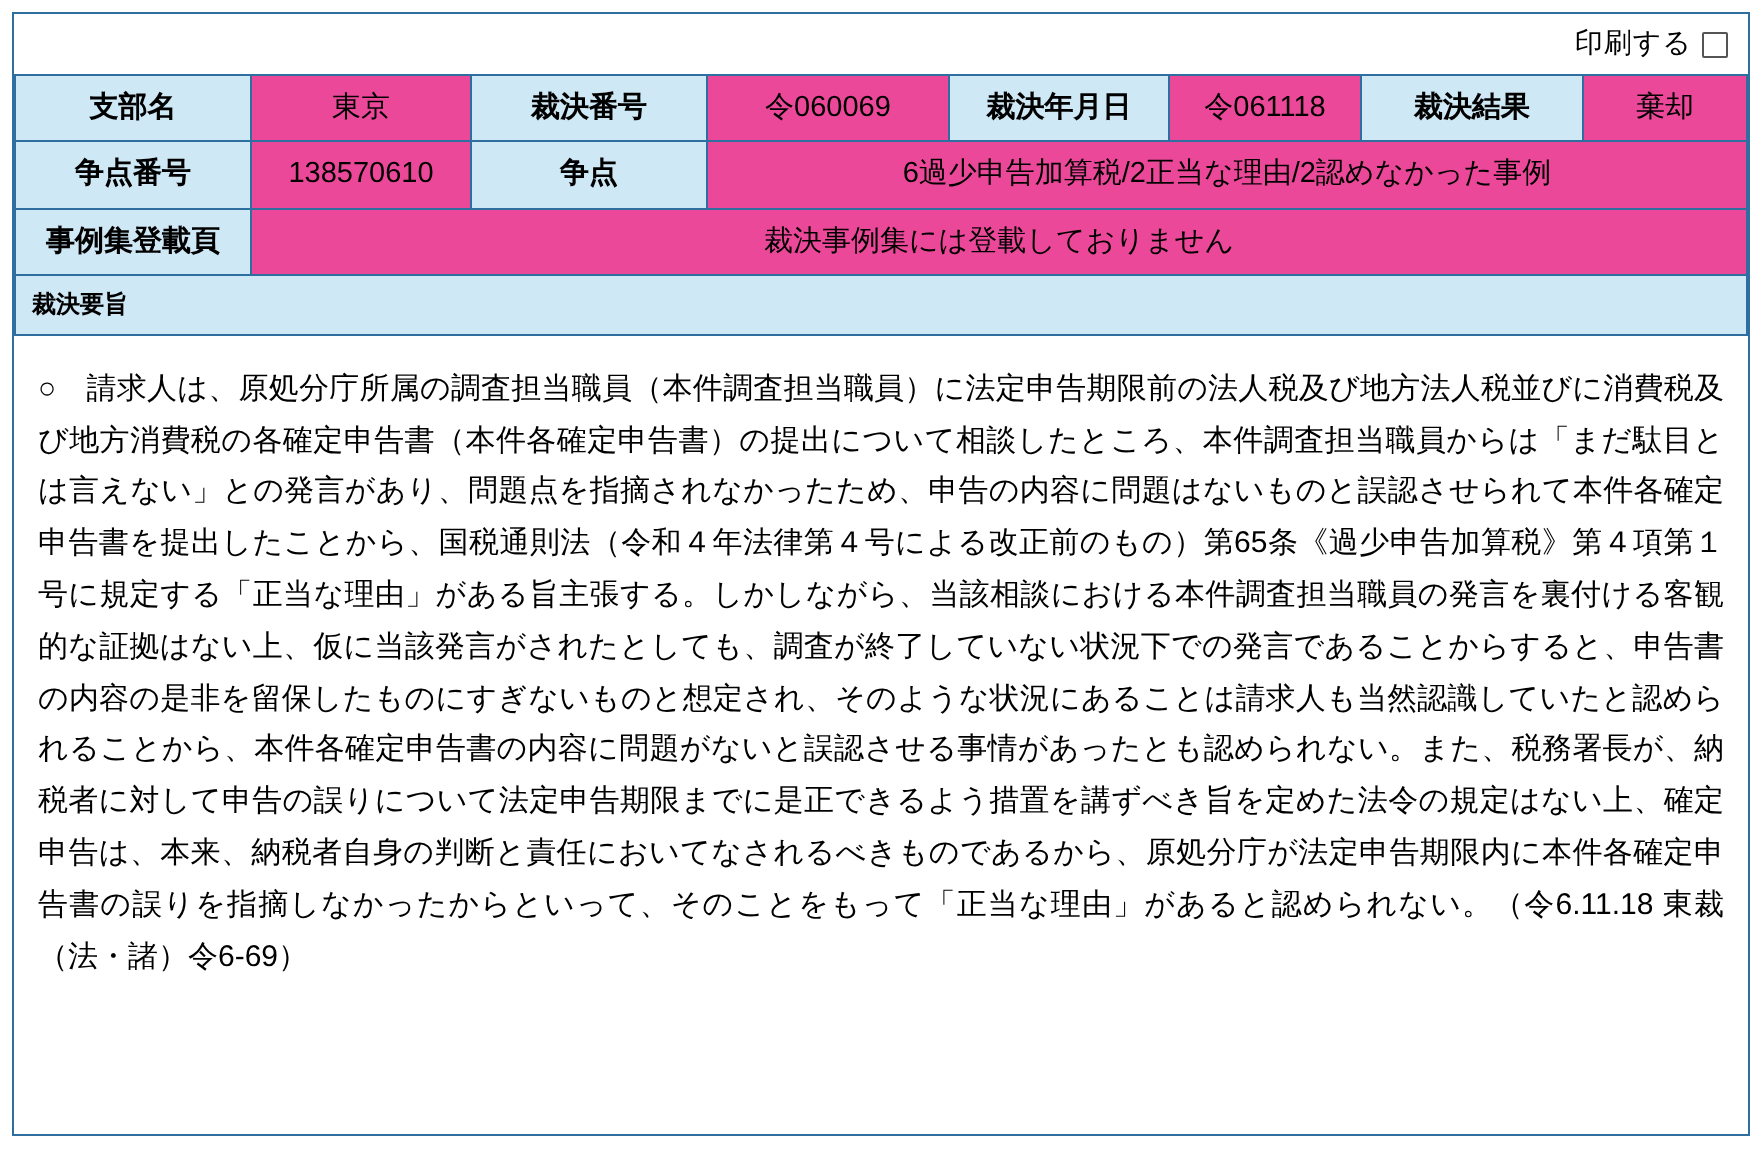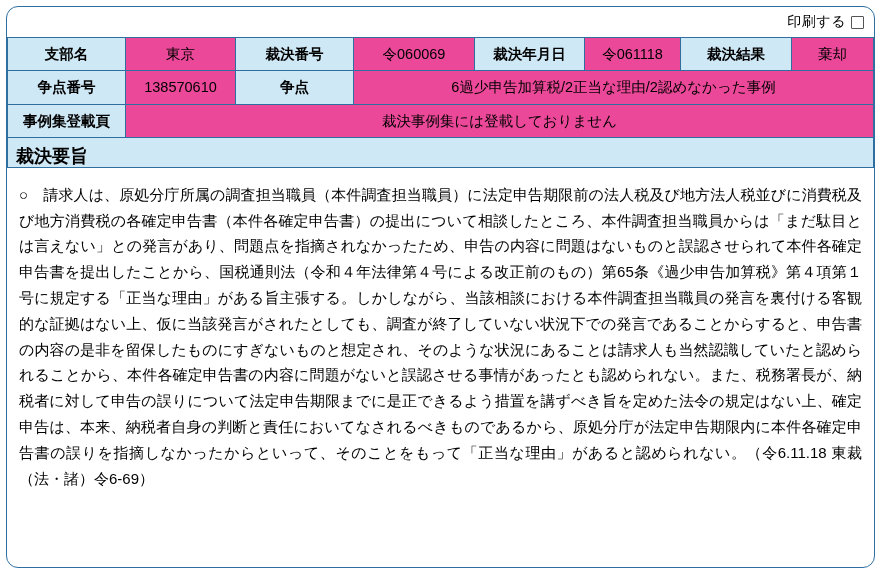--- a/index.html
+++ b/index.html
@@ -22,21 +22,21 @@
     box-sizing: border-box;
   }
   .frame {
     position: absolute;
     left: 6px;
     top: 6px;
     width: 869px;
     height: 562px;
     box-sizing: border-box;
     border: 1px solid #2f6fa0;
-    border-radius: 12px;
+    border-radius: 0;
     background: #ffffff;
     overflow: hidden;
   }
   
   .print-row {
     height: 30px;
     display: flex;
     align-items: center;
     justify-content: flex-end;
     padding-right: 10px;
@@ -80,21 +80,21 @@
   }
   td.val {
     background: #ec4899;
   }
   .band {
     background: #cfe8f5;
     font-weight: bold;
     border: 1px solid #2f6fa0;
     border-top: none;
     padding: 6px 8px;
-    font-size: 18px;
+    font-size: 12px;
     box-sizing: border-box;
     width: 867px;
     height: 30px;
     line-height: 1.4;
   }
   .body-area {
     padding: 14px 12px 10px 12px;
     box-sizing: border-box;
   }
   .body-text {

